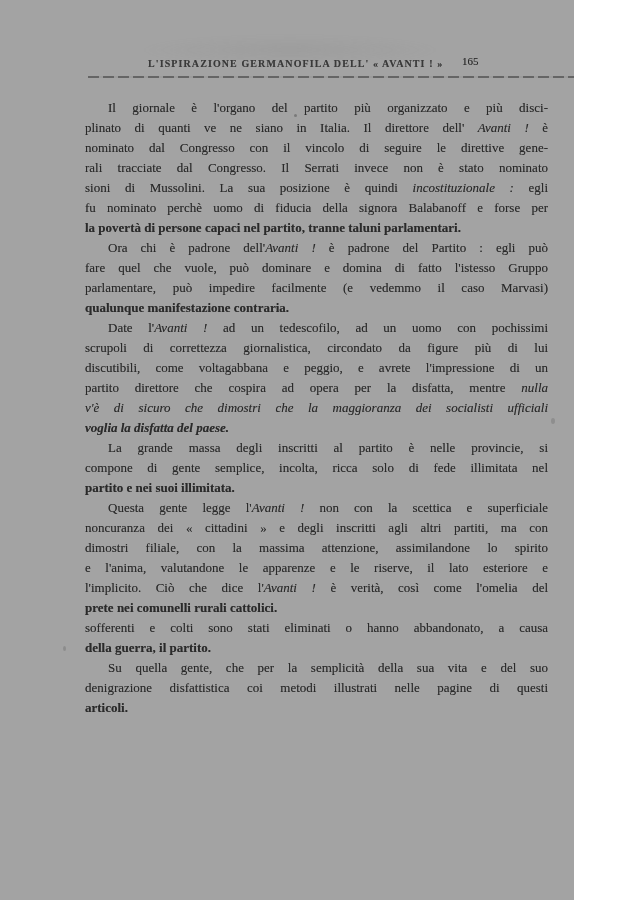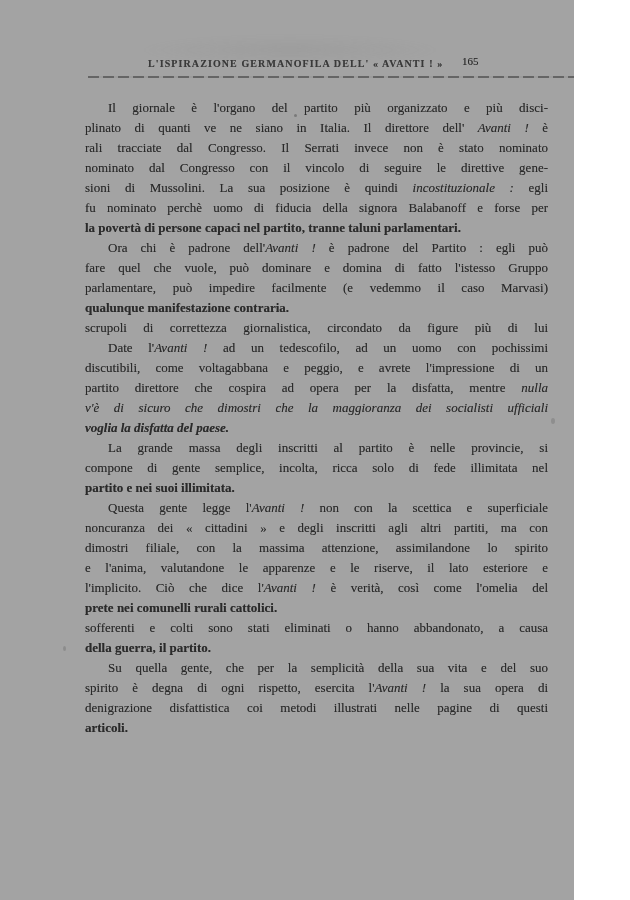--- a/index.html
+++ b/index.html
@@ -65,35 +65,35 @@
   <div class="speck s3"></div>
 
   <div class="head-title">L'ISPIRAZIONE GERMANOFILA DELL' « AVANTI ! »</div>
   <div class="page-number">165</div>
   <div class="head-rule"></div>
 
   <div class="text-block">
       <div>
         <div class="line first"><span>Il giornale è l'organo del partito più organizzato e più disci-</span></div>
         <div class="line"><span>plinato di quanti ve ne siano in Italia. Il direttore dell' </span><span class="it">Avanti !</span><span> è</span></div>
+        <div class="line"><span>nominato dal Congresso con il vincolo di seguire le direttive gene-</span></div>
         <div class="line"><span>rali tracciate dal Congresso. Il Serrati invece non è stato nominato</span></div>
-        <div class="line"><span>nominato dal Congresso con il vincolo di seguire le direttive gene-</span></div>
         <div class="line"><span>sioni di Mussolini. La sua posizione è quindi </span><span class="it">incostituzionale :</span><span> egli</span></div>
         <div class="line"><span>fu nominato perchè uomo di fiducia della signora Balabanoff e forse per</span></div>
         <div class="line last"><span>la povertà di persone capaci nel partito, tranne taluni parlamentari.</span></div>
       </div>
       <div>
         <div class="line first"><span>Ora chi è padrone dell'</span><span class="it">Avanti !</span><span> è padrone del Partito : egli può</span></div>
         <div class="line"><span>fare quel che vuole, può dominare e domina di fatto l'istesso Gruppo</span></div>
         <div class="line"><span>parlamentare, può impedire facilmente (e vedemmo il caso Marvasi)</span></div>
         <div class="line last"><span>qualunque manifestazione contraria.</span></div>
       </div>
       <div>
+        <div class="line first"><span>Date l'</span><span class="it">Avanti !</span><span> ad un tedescofilo, ad un uomo con pochissimi</span></div>
         <div class="line"><span>scrupoli di correttezza giornalistica, circondato da figure più di lui</span></div>
-        <div class="line first"><span>Date l'</span><span class="it">Avanti !</span><span> ad un tedescofilo, ad un uomo con pochissimi</span></div>
         <div class="line"><span>discutibili, come voltagabbana e peggio, e avrete l'impressione di un</span></div>
         <div class="line"><span>partito direttore che cospira ad opera per la disfatta, mentre </span><span class="it">nulla</span></div>
         <div class="line"><span class="it">v'è di sicuro che dimostri che la maggioranza dei socialisti ufficiali</span></div>
         <div class="line last"><span class="it">voglia la disfatta del paese.</span></div>
       </div>
       <div>
         <div class="line first"><span>La grande massa degli inscritti al partito è nelle provincie, si</span></div>
         <div class="line"><span>compone di gente semplice, incolta, ricca solo di fede illimitata nel</span></div>
         <div class="line last"><span>partito e nei suoi illimitata.</span></div>
       </div>
@@ -104,18 +104,17 @@
         <div class="line"><span>e l'anima, valutandone le apparenze e le riserve, il lato esteriore e</span></div>
         <div class="line"><span>l'implicito. Ciò che dice l'</span><span class="it">Avanti !</span><span> è verità, così come l'omelia del</span></div>
         <div class="line last"><span>prete nei comunelli rurali cattolici.</span></div>
       </div>
       <div>
         <div class="line"><span>sofferenti e colti sono stati eliminati o hanno abbandonato, a causa</span></div>
         <div class="line last"><span>della guerra, il partito.</span></div>
       </div>
       <div>
         <div class="line first"><span>Su quella gente, che per la semplicità della sua vita e del suo</span></div>
-        <div class="line"><span>spirito è degna di ogni rispetto, esercita l'</span><span class="it">Avanti !</span><span> la sua opera di</span></div>
         <div class="line"><span>denigrazione disfattistica coi metodi illustrati nelle pagine di questi</span></div>
         <div class="line last"><span>articoli.</span></div>
       </div>
     </div>
 </div>
 
 </body></html>

